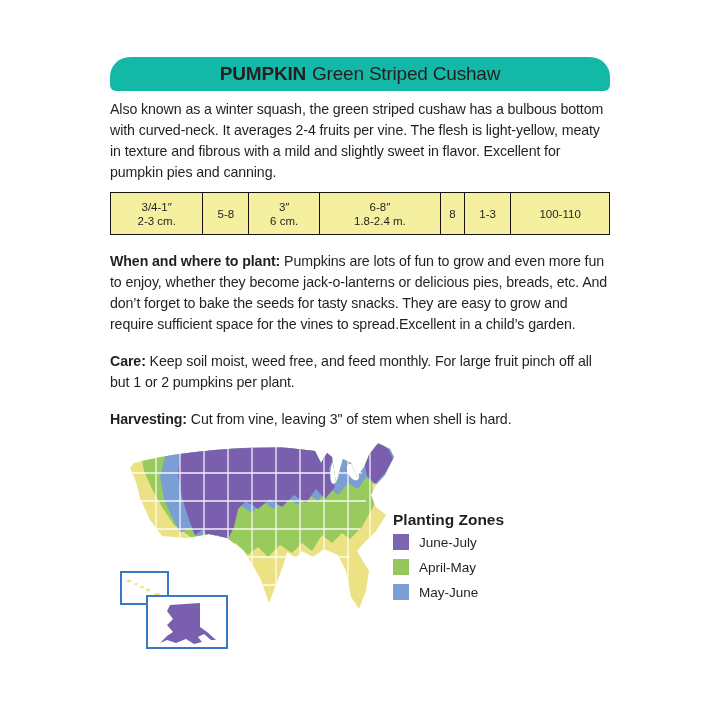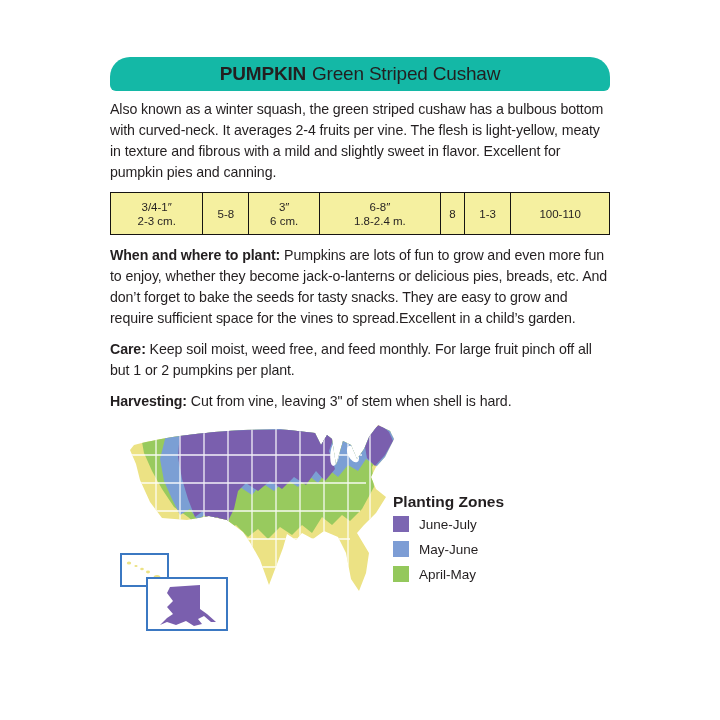--- a/index.html
+++ b/index.html
@@ -12,21 +12,21 @@
   .banner .b { font-weight:bold; margin-right:6px; }
 
   .desc { margin-top:8px; font-size:14.2px; line-height:21px; letter-spacing:-0.1px; }
 
   table.specs { width:100%; margin-top:9px; border-collapse:collapse; background:#f5f0a0; }
   table.specs th, table.specs td { border:1.7px solid #161412; text-align:center; vertical-align:middle; }
   table.specs th { font-size:11px; line-height:13px; padding:4px 2px; font-weight:bold; }
   table.specs td { font-size:11.5px; line-height:14px; height:42px; padding:2px; }
   .c0{width:11.5%}.c1{width:14%}.c2{width:16.5%}.c3{width:16%}.c4{width:12.5%}.c5{width:17.5%}.c6{width:12%}
 
-  .para { margin-top:10px; font-size:14.2px; line-height:21px; letter-spacing:-0.1px; }
+  .para { margin-top:16px; font-size:14.2px; line-height:21px; letter-spacing:-0.1px; }
   .para .lbl { font-weight:bold; }
 
   .map-section { position:relative; height:224px; margin-top:9px; }
   .map-svg { position:absolute; left:0; top:0; }
 
   .legend { position:absolute; left:283px; top:72px; width:216px; }
   .legend-title { font-size:15.5px; font-weight:bold; margin-bottom:5px; }
   .legend-row { display:flex; align-items:flex-end; margin-bottom:9px; }
   .swatch { width:16px; height:16px; margin-right:10px; flex:0 0 16px; }
   .legend-label { font-size:13.5px; }
@@ -125,23 +125,23 @@
       </g>
     </svg>
 
     <div class="legend">
       <div class="legend-title">Planting Zones</div>
       <div class="legend-row">
         <span class="swatch" style="background-color: rgb(124, 102, 178);"></span>
         <span class="legend-label">June-July</span>
       </div>
       <div class="legend-row">
+        <span class="swatch" style="background-color: rgb(148, 200, 92);"></span>
+        <span class="legend-label">April-May</span>
+      </div>
+      <div class="legend-row">
         <span class="swatch" style="background-color: rgb(125, 157, 213);"></span>
         <span class="legend-label">May-June</span>
-      </div>
-      <div class="legend-row">
-        <span class="swatch" style="background-color: rgb(148, 200, 92);"></span>
-        <span class="legend-label">April-May</span>
       </div>
     </div>
   </div>
 
 </div>
 
 </body></html>

